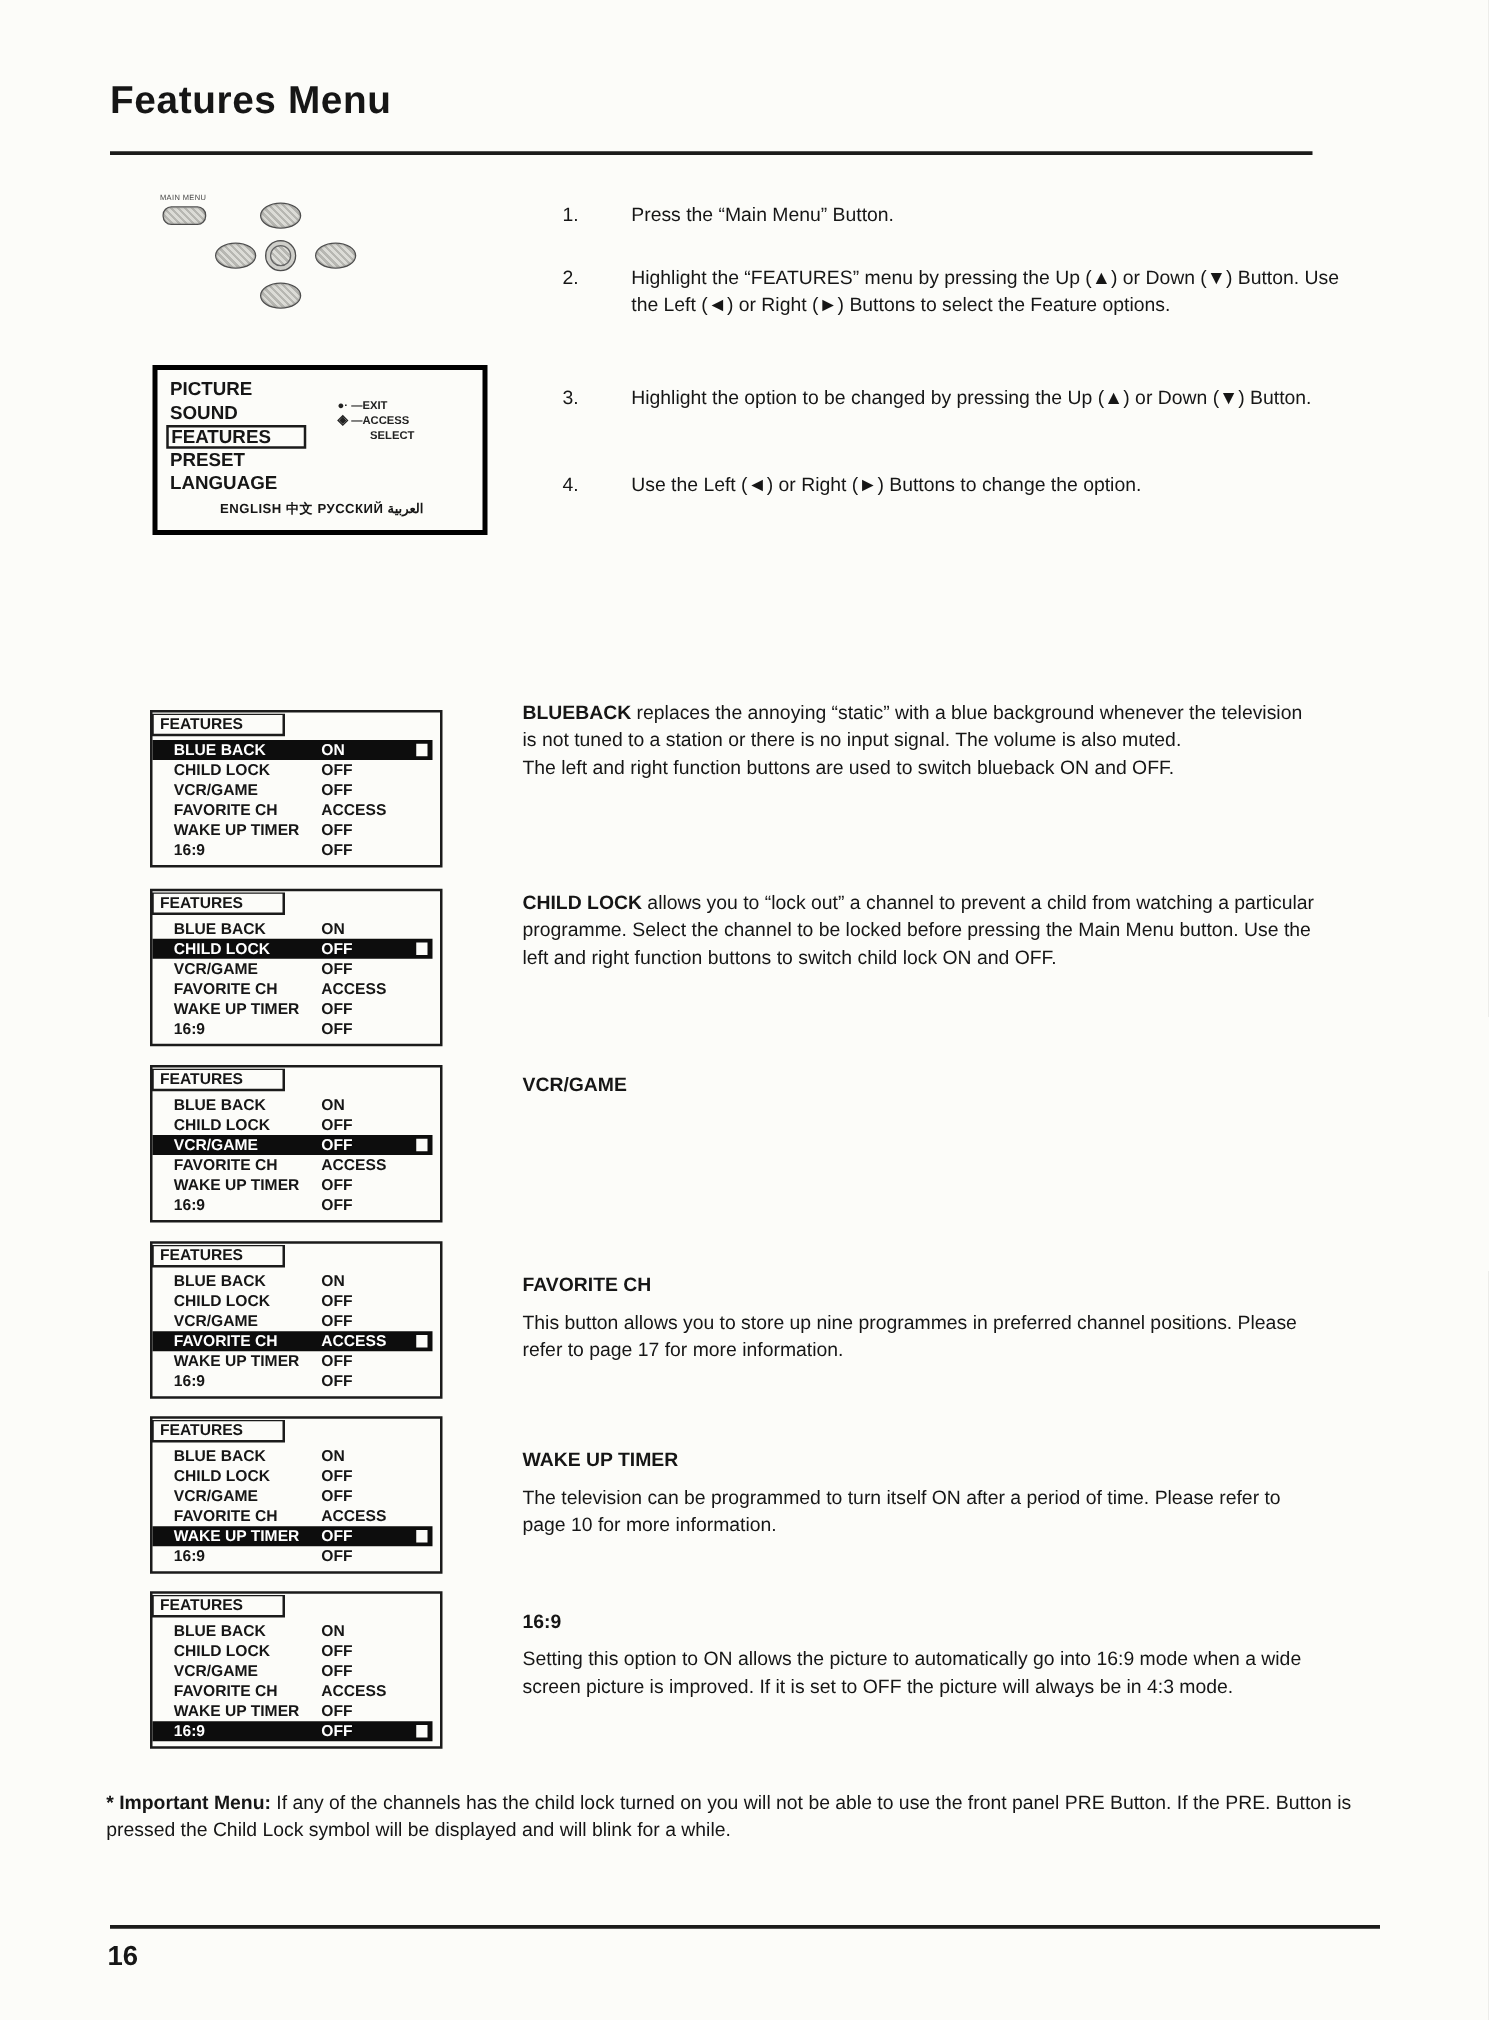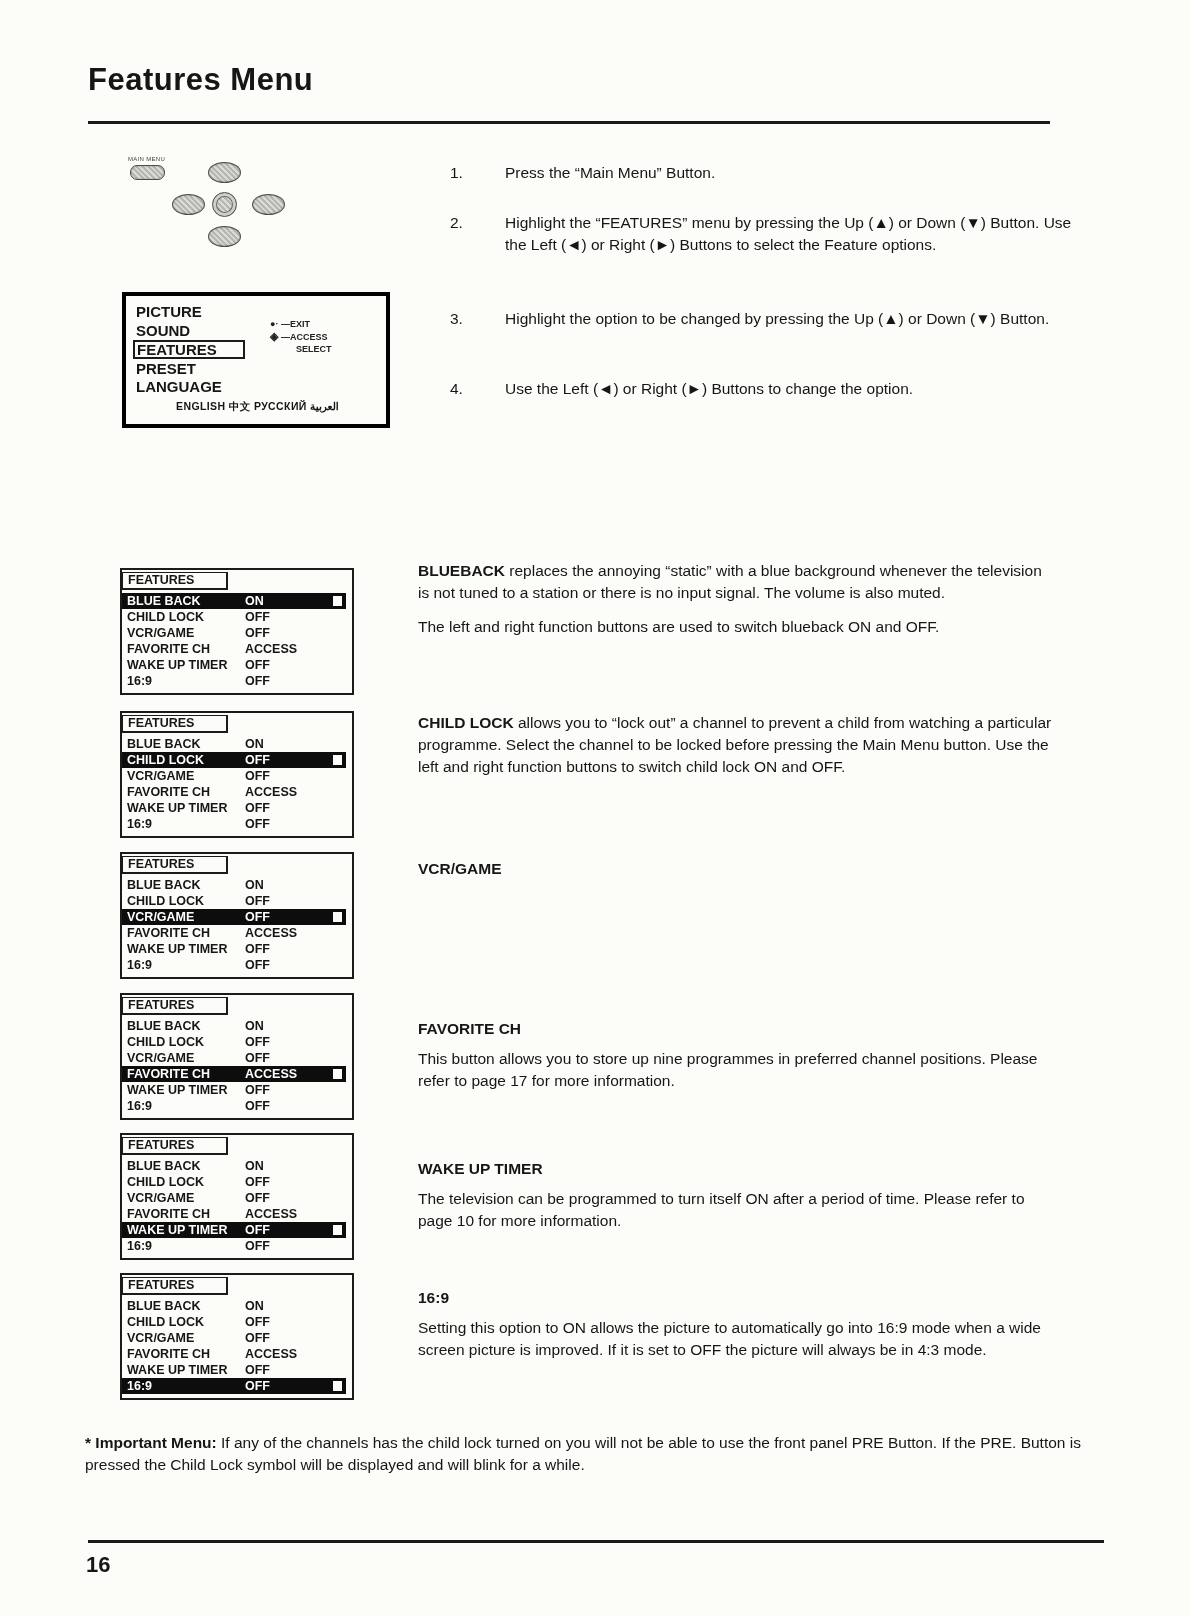--- a/index.html
+++ b/index.html
@@ -48,30 +48,30 @@
   
   .menu {
     position:absolute; left:120px; width:234px; box-sizing:border-box;
     border:2px solid #1b1b1b; background:#fcfcf9; padding-bottom:4px;
   }
   .menu-title {
     display:inline-block; border:2px solid #1b1b1b; border-top-width:1px;
     margin:-1px 0 3px -1px; padding:0 32px 1px 5px;
     font-size:12.5px; font-weight:bold; line-height:14px;
   }
-  .menu-row { display:flex; align-items:center; font-size:12.5px; font-weight:bold; line-height:16px; padding:0 5px; }
+  .menu-row { display:flex; align-items:center; font-size:12.5px; font-weight:bold; line-height:16px; padding:0 17px; }
   .menu-row .ml { width:118px; flex:0 0 118px; }
   .menu-row.hl { background:#0d0d0d; color:#fff; margin-right:6px; position:relative; }
   .menu-row.hl::after { content:""; position:absolute; right:4px; top:3px; width:9px; height:10px; background:#fcfcf9; }
 
   
   .section { position:absolute; left:418px; width:636px; font-size:15.5px; line-height:1.42; }
   .section h3 { margin:0 0 8px 0; font-size:15.5px; font-weight:bold; }
   .section p { margin:0; }
-  .section .p2 { margin-top:12px; }
+  .section .p2 { margin-top:0; }
   .lead { font-weight:bold; }
   .note-line { font-weight:bold; margin-top:8px; }
 
   
   .page-num { position:absolute; left:86px; top:1552px; font-size:22px; font-weight:bold; }
 </style>
 </head>
 <body>
 
 <div class="page">

